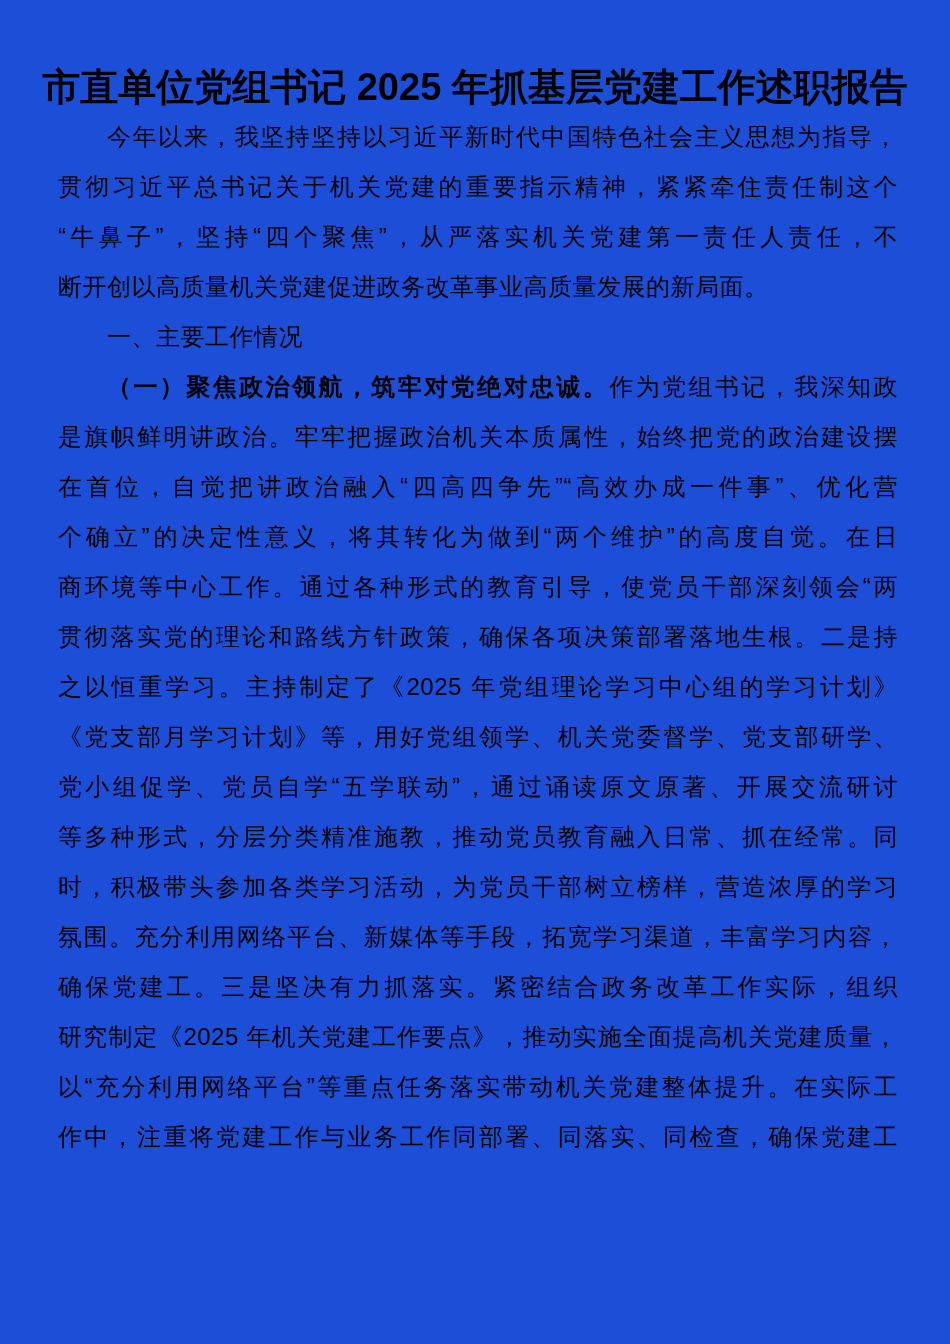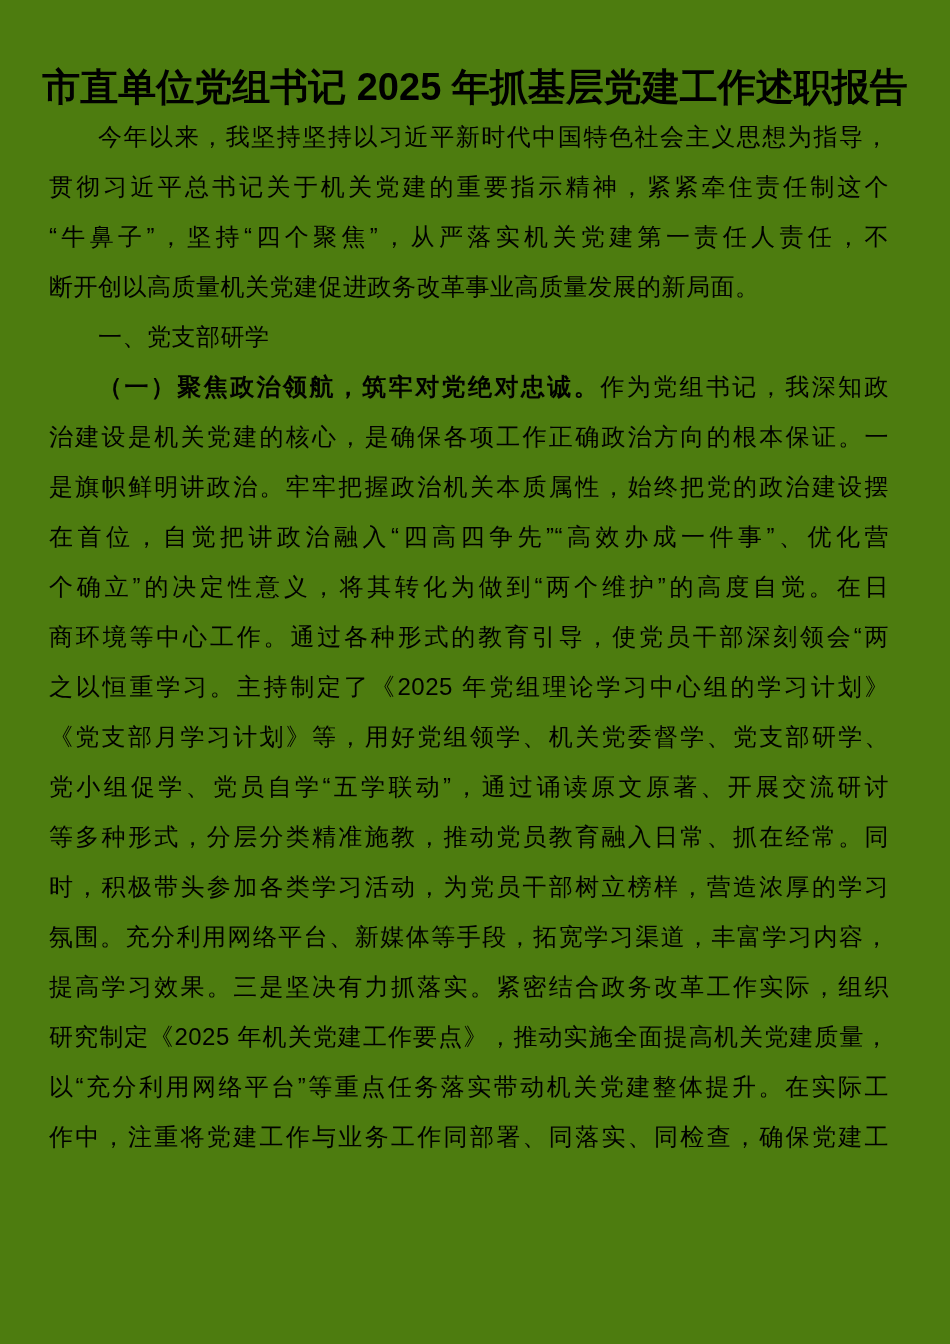--- a/index.html
+++ b/index.html
@@ -2,21 +2,21 @@
 <html><head>
 <meta charset="utf-8">
 <style>
   html, body { margin: 0; padding: 0; }
   body { background: #ffffff; }
 
   .page {
     position: relative;
     width: 950px;
     height: 1344px;
-    background: #4d7c0f;
+    background: #1d4ed8;
     overflow: hidden;
     color: #000000;
     font-family: "Liberation Sans", sans-serif;
   }
 
   .doc-title {
     position: absolute;
     top: 60px;
     left: 0;
     width: 950px;
@@ -25,21 +25,21 @@
     text-align: center;
     font-size: 38px;
     font-weight: 700;
     white-space: nowrap;
     letter-spacing: 0;
   }
 
   .doc-body {
     position: absolute;
     top: 112px;
-    left: 49px;
+    left: 58px;
     width: 840px;
   }
 
   .line {
     height: 50px;
     line-height: 50px;
     font-size: 24px;
     text-align: justify;
     text-align-last: justify;
     letter-spacing: 0.5px;
@@ -62,31 +62,31 @@
 </head>
 <body>
 
 <div class="page">
   <div class="doc-title">市直单位党组书记 2025 年抓基层党建工作述职报告</div>
   <div class="doc-body">
       <div class="line indent"><span>今年以来，我坚持坚持以习近平新时代中国特色社会主义思想为指导，</span></div>
       <div class="line"><span>贯彻习近平总书记关于机关党建的重要指示精神，紧紧牵住责任制这个</span></div>
       <div class="line"><span>“牛鼻子”，坚持“四个聚焦”，从严落实机关党建第一责任人责任，不</span></div>
       <div class="line plain"><span>断开创以高质量机关党建促进政务改革事业高质量发展的新局面。</span></div>
-      <div class="line indent plain"><span>一、党支部研学</span></div>
+      <div class="line indent plain"><span>一、主要工作情况</span></div>
       <div class="line indent"><span class="bold">（一）聚焦政治领航，筑牢对党绝对忠诚。</span><span>作为党组书记，我深知政</span></div>
-      <div class="line"><span>治建设是机关党建的核心，是确保各项工作正确政治方向的根本保证。一</span></div>
       <div class="line"><span>是旗帜鲜明讲政治。牢牢把握政治机关本质属性，始终把党的政治建设摆</span></div>
       <div class="line"><span>在首位，自觉把讲政治融入“四高四争先”“高效办成一件事”、优化营</span></div>
       <div class="line"><span>个确立”的决定性意义，将其转化为做到“两个维护”的高度自觉。在日</span></div>
       <div class="line"><span>商环境等中心工作。通过各种形式的教育引导，使党员干部深刻领会“两</span></div>
+      <div class="line"><span>贯彻落实党的理论和路线方针政策，确保各项决策部署落地生根。二是持</span></div>
       <div class="line"><span>之以恒重学习。主持制定了《2025 年党组理论学习中心组的学习计划》</span></div>
       <div class="line"><span>《党支部月学习计划》等，用好党组领学、机关党委督学、党支部研学、</span></div>
       <div class="line"><span>党小组促学、党员自学“五学联动”，通过诵读原文原著、开展交流研讨</span></div>
       <div class="line"><span>等多种形式，分层分类精准施教，推动党员教育融入日常、抓在经常。同</span></div>
       <div class="line"><span>时，积极带头参加各类学习活动，为党员干部树立榜样，营造浓厚的学习</span></div>
       <div class="line"><span>氛围。充分利用网络平台、新媒体等手段，拓宽学习渠道，丰富学习内容，</span></div>
-      <div class="line"><span>提高学习效果。三是坚决有力抓落实。紧密结合政务改革工作实际，组织</span></div>
+      <div class="line"><span>确保党建工。三是坚决有力抓落实。紧密结合政务改革工作实际，组织</span></div>
       <div class="line"><span>研究制定《2025 年机关党建工作要点》，推动实施全面提高机关党建质量，</span></div>
       <div class="line"><span>以“充分利用网络平台”等重点任务落实带动机关党建整体提升。在实际工</span></div>
       <div class="line"><span>作中，注重将党建工作与业务工作同部署、同落实、同检查，确保党建工</span></div>
     </div>
 </div>
 
 </body></html>

